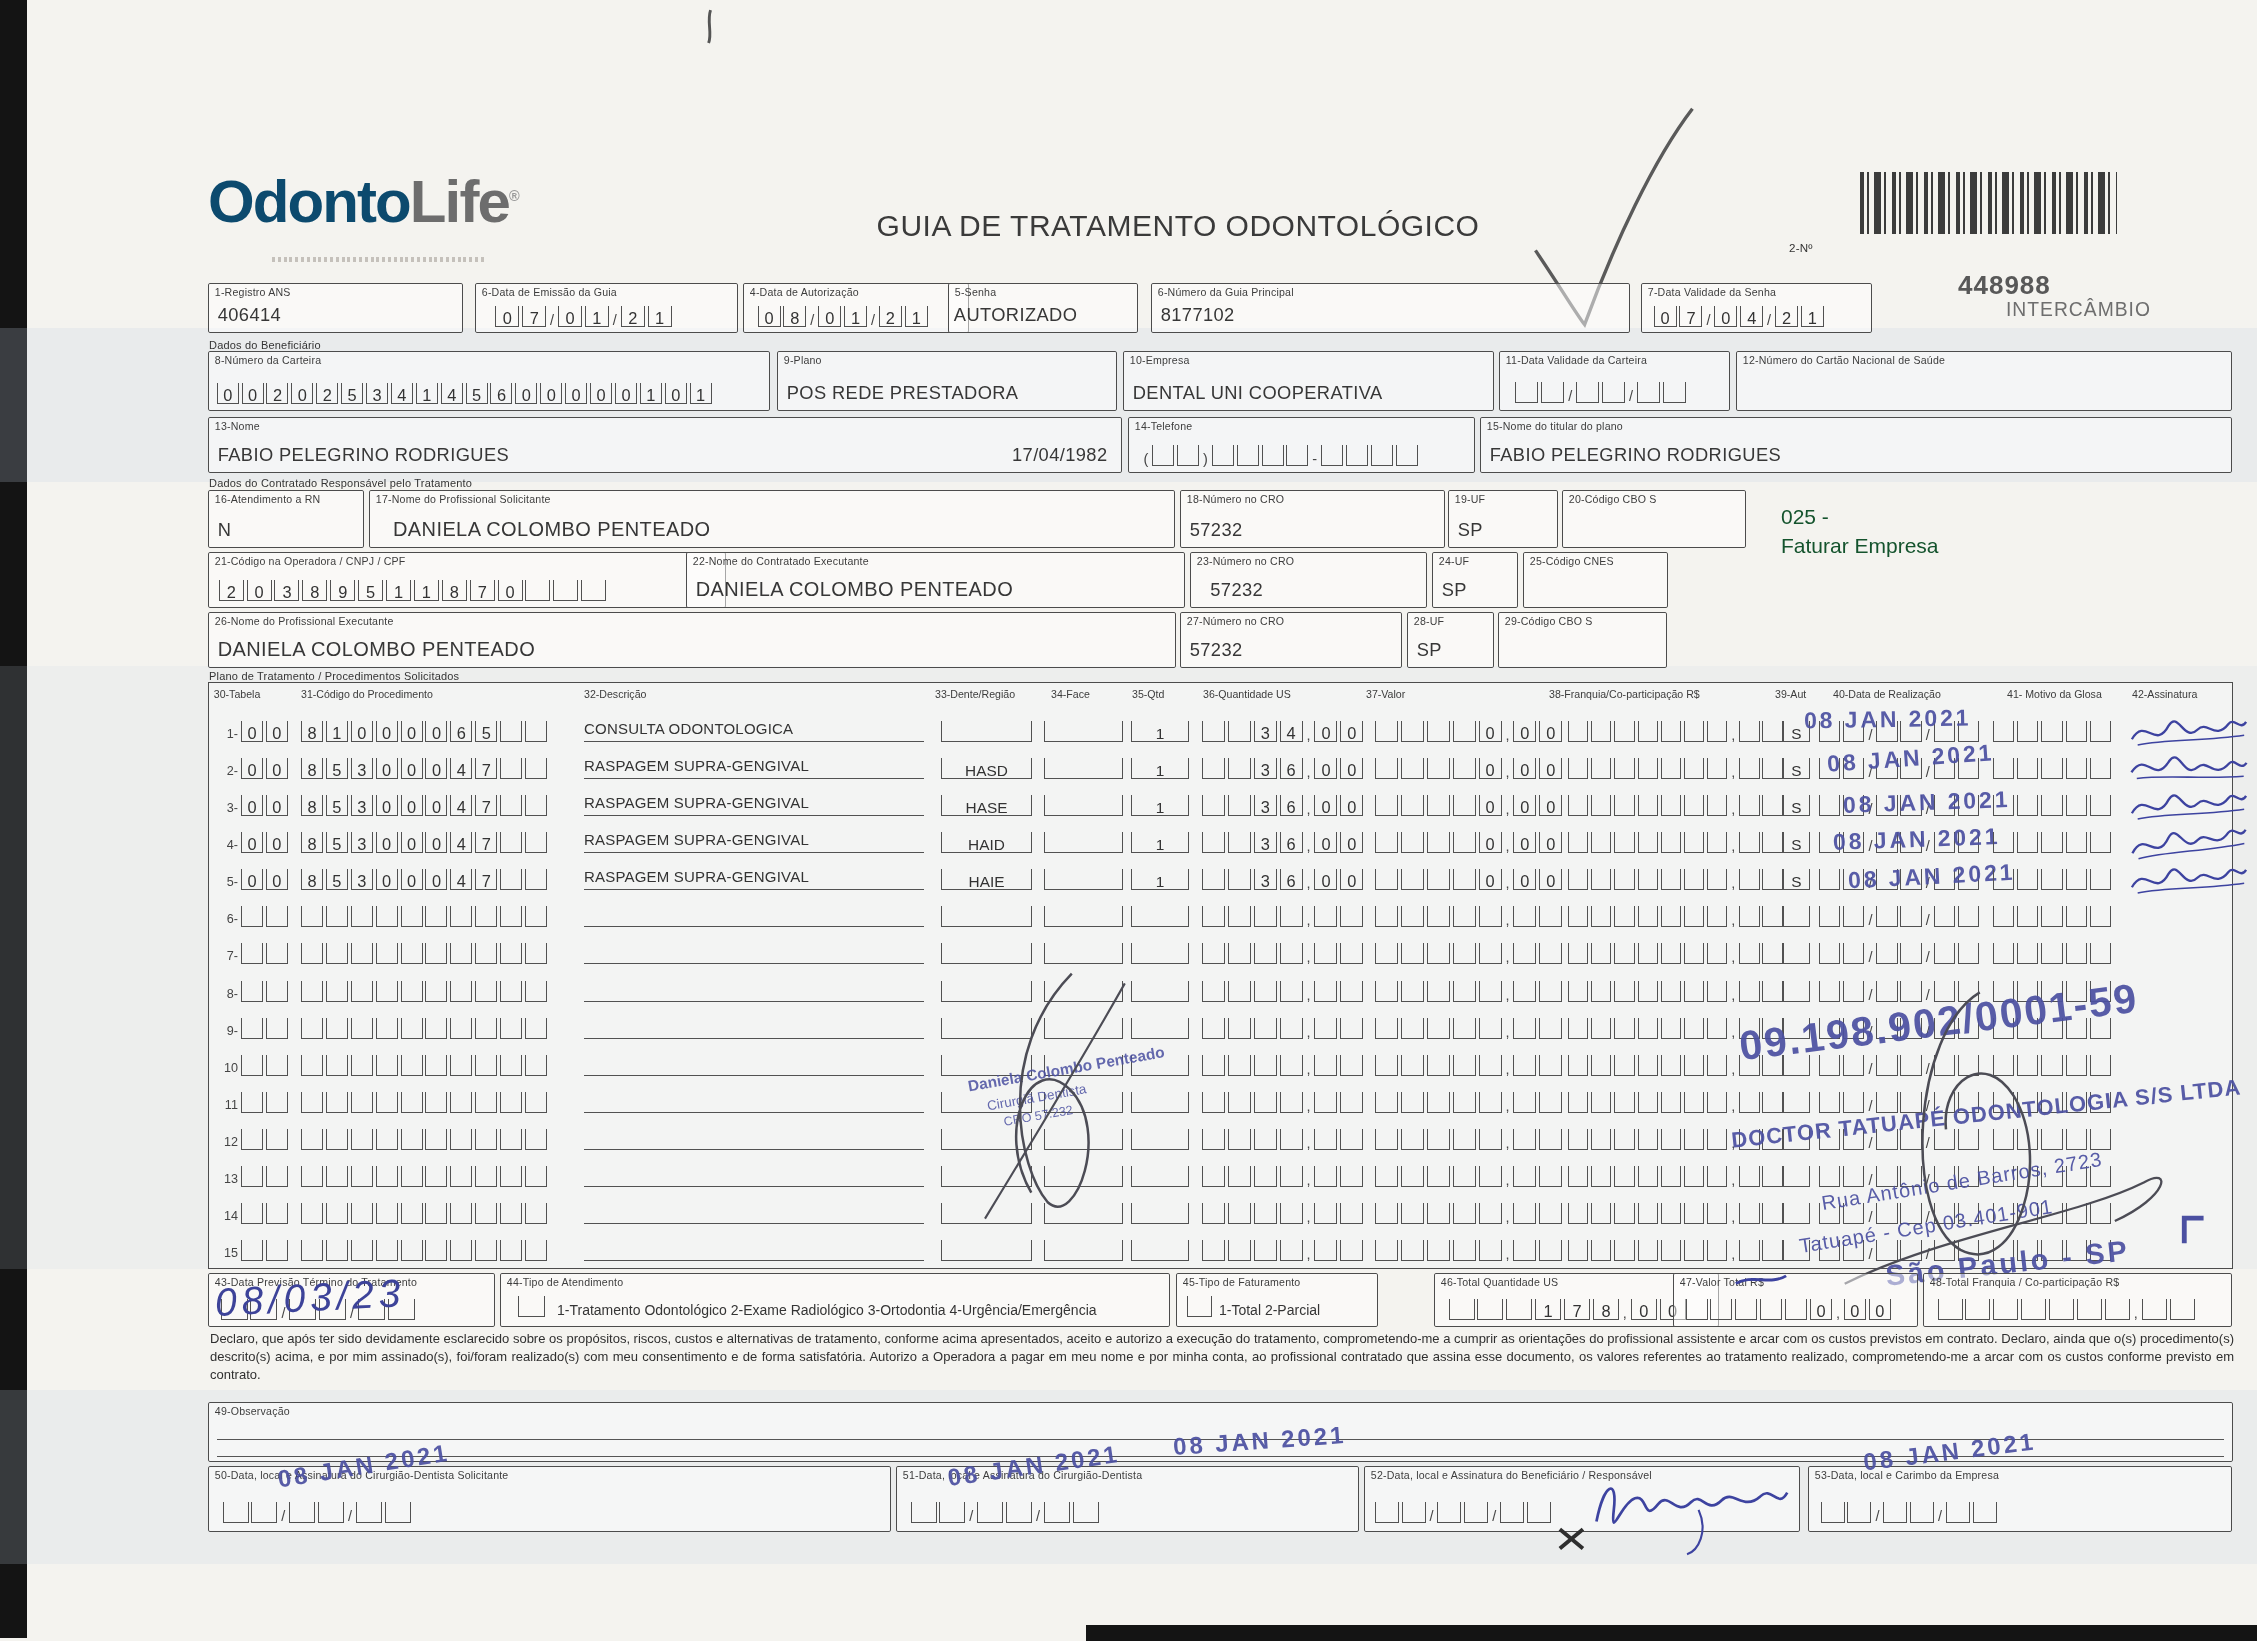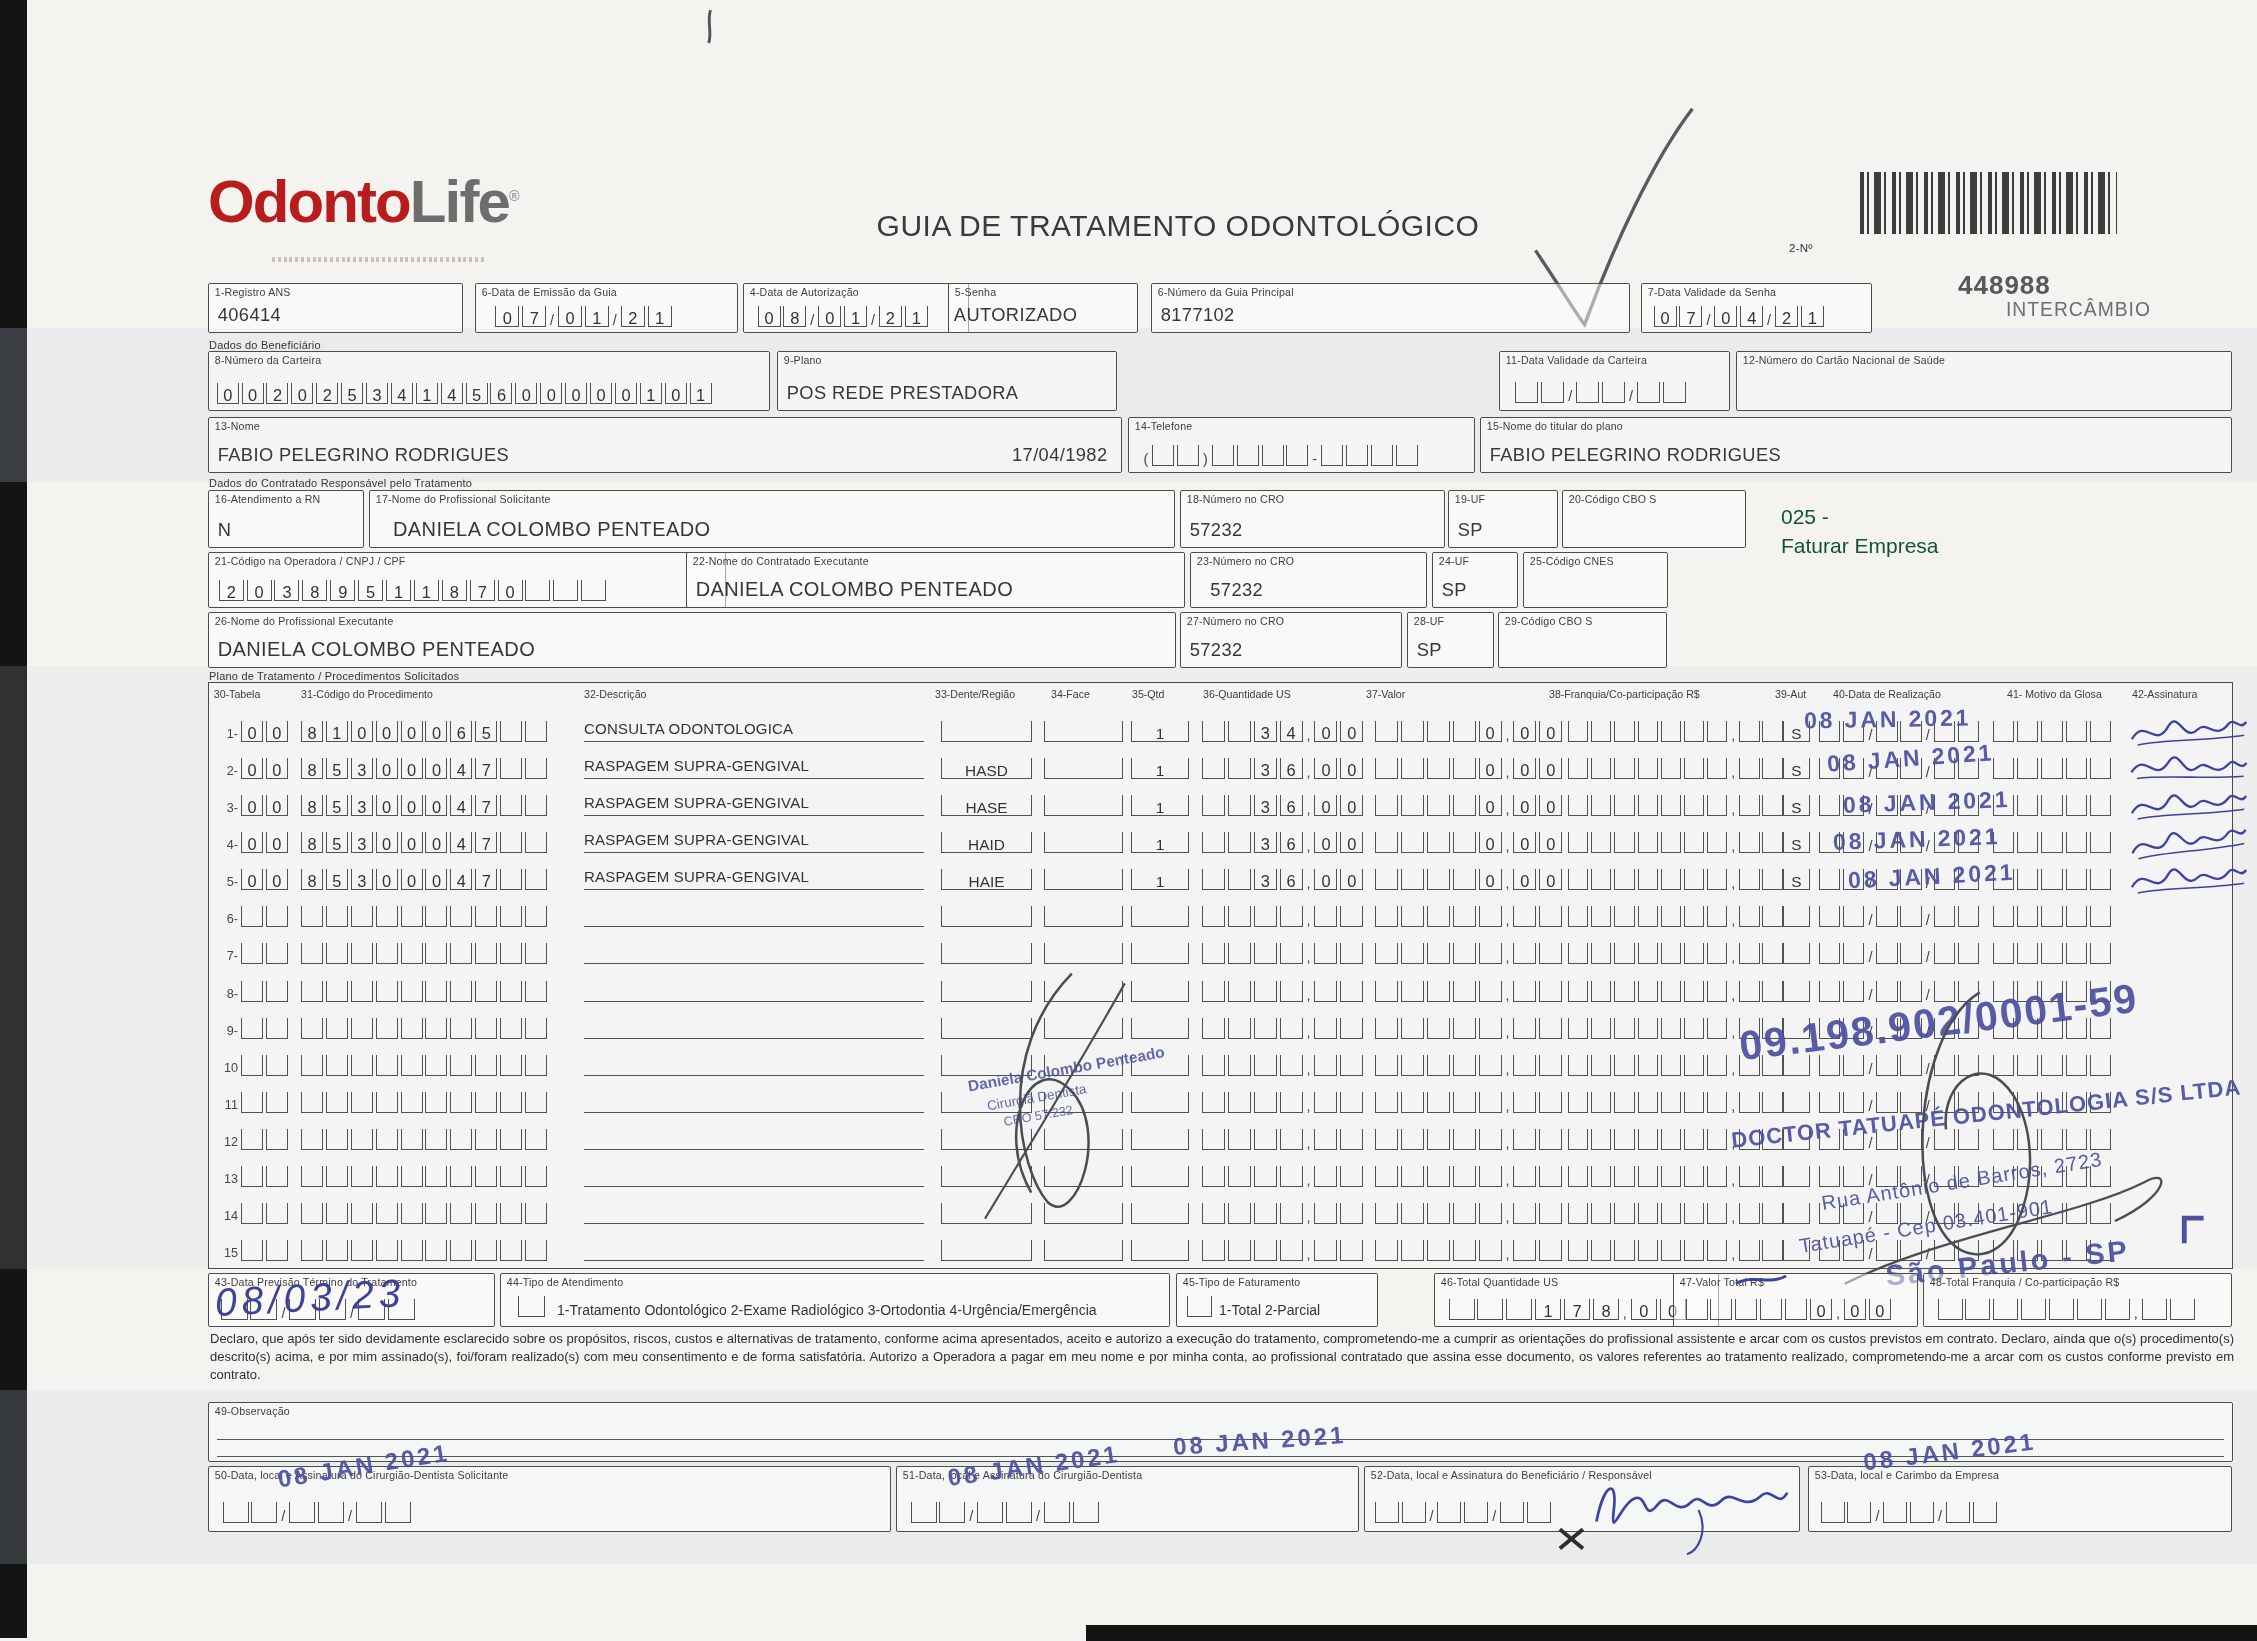--- a/index.html
+++ b/index.html
@@ -39,21 +39,21 @@
   .trow:nth-of-type(5) .row-stamp{transform:rotate(-3deg);left:1639px;}
   .sig{position:absolute;left:1919px;top:0;}
   .trow:nth-of-type(2) .sig{transform:rotate(4deg);}
   .trow:nth-of-type(4) .sig{transform:rotate(-3deg);}
   .hand{position:absolute;color:#3d4399;font-style:italic;white-space:nowrap;}
   .decl{position:absolute;left:210px;top:1330px;width:2024px;font-size:13px;line-height:1.38;
         text-align:justify;color:#2f2f2f;}
   .obsline{position:absolute;border-bottom:1.9px solid #555;height:0;}
   .opttext{position:absolute;font-size:14px;color:#353535;white-space:nowrap;bottom:7.7px;}
   .logo{position:absolute;left:208px;top:172px;font-weight:bold;letter-spacing:-1.9px;font-size:60px;line-height:1;}
-  .logo .p1{color:#b91c1c;}
+  .logo .p1{color:#0c4a6e;}
   .logo .p2{color:#6d6d6d;}
   .logo .reg{font-size:14.5px;color:#9a9a9a;vertical-align:super;letter-spacing:0;}
   .tagline{position:absolute;left:272px;top:257px;width:212px;height:4.8px;
            background:repeating-linear-gradient(90deg,#b9b4ae 0 2.9px,transparent 2.9px 5.8px);opacity:.8;}
   .title{position:absolute;left:869px;top:209px;width:618px;text-align:center;font-size:30px;
          color:#3a3a3a;letter-spacing:0.5px;white-space:nowrap;}
   .barcode{position:absolute;left:1860px;top:172px;width:257px;height:62px;
     background:repeating-linear-gradient(90deg,#3c3c3c 0 3.9px,transparent 3.9px 6.8px,#3c3c3c 6.8px 8.7px,
     transparent 8.7px 14.5px,#3c3c3c 14.5px 21px,transparent 21px 24px,#3c3c3c 24px 26px,transparent 26px 32px);}
   svg.ink{position:absolute;overflow:visible;}
@@ -158,20 +158,24 @@
         <span class="cell">0</span>
         <span class="cell">0</span>
         <span class="cell">1</span>
         <span class="cell">0</span>
         <span class="cell">1</span>
       </div>
   </div>
   <div class="fbox" style="left:777px;top:351px;width:338px;height:58px;">
     <span class="flabel">9-Plano</span>
     <span class="fvalue">POS REDE PRESTADORA</span>
+  </div>
+  <div class="fbox" style="left:1123px;top:351px;width:369px;height:58px;">
+    <span class="flabel">10-Empresa</span>
+    <span class="fvalue">DENTAL UNI  COOPERATIVA</span>
   </div>
   <div class="fbox" style="left:1499px;top:351px;width:229px;height:58px;">
     <span class="flabel">11-Data Validade da Carteira</span>
     <div class="comb" style="left:15.4px;bottom:6.8px;--cw:21px;">
         <span class="cell"></span>
         <span class="cell"></span>
         <span class="sep">/</span>
         <span class="cell"></span>
         <span class="cell"></span>
         <span class="sep">/</span>

